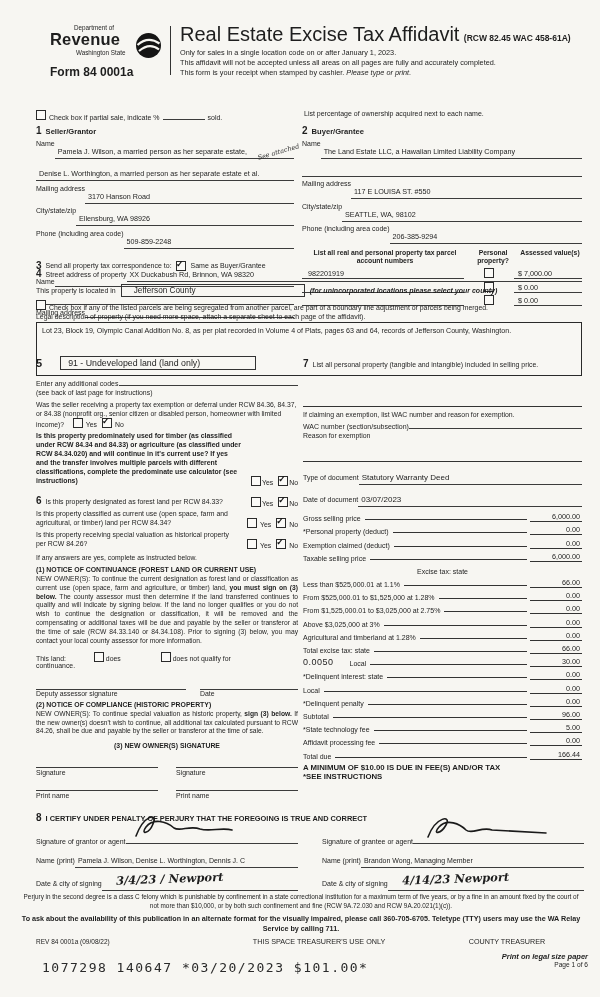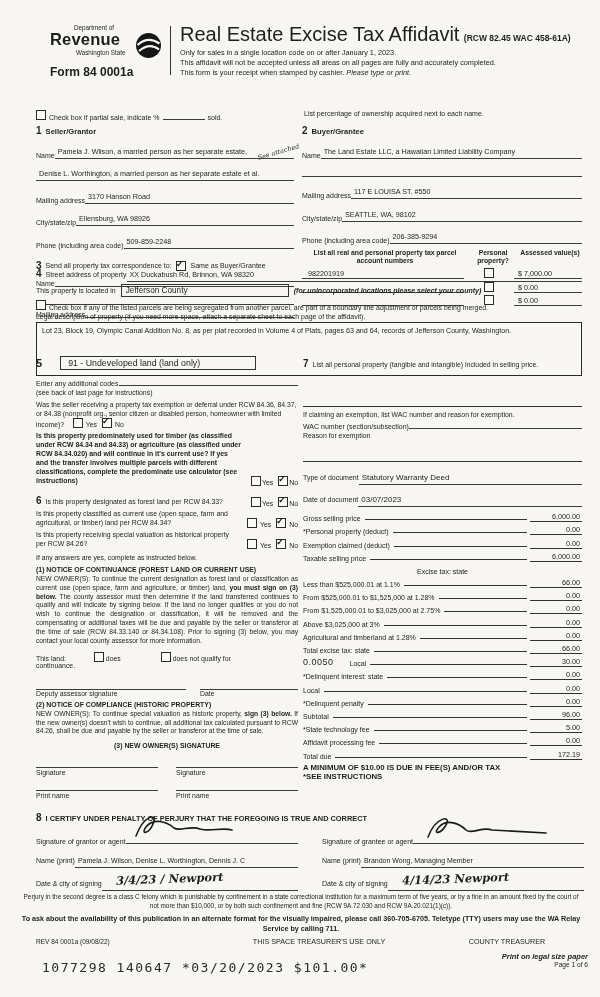--- a/index.html
+++ b/index.html
@@ -35,31 +35,31 @@
   
   #c1l{position:absolute;top:125px;left:36px;width:258px}
   #c1r{position:absolute;top:125px;left:302px;width:280px}
   #sec4{position:absolute;top:263px;left:36px;width:546px}
   #c2l{position:absolute;top:356px;left:36px;width:262px}
   #c2r{position:absolute;top:358px;left:303px;width:279px}
   #sec8{position:absolute;top:812px;left:36px;width:548px}
   #fine{position:absolute;top:893px;left:20px;width:562px;text-align:center}
   #footrow{position:absolute;top:937px;left:36px;right:18px;display:flex;align-items:baseline}
   #stamp{position:absolute;top:952px;left:42px;right:12px;display:flex;justify-content:space-between;align-items:flex-start}
-  .frow{display:flex;align-items:flex-end;margin-top:3.5px}
+  .frow{display:flex;align-items:flex-start;margin-top:3.5px}
   .see-attached{position:absolute;right:-6px;top:23px;font-family:"DejaVu Serif",serif;font-style:italic;font-size:6.5px;transform:rotate(-16deg);color:#333}
   
   .pt-head{display:flex;font-size:6.8px;font-weight:bold;text-align:center;margin-top:5px;line-height:1.25}
   .pt-c1{flex:1}.pt-c2{width:50px}.pt-c3{width:64px}
   .prow{display:flex;align-items:flex-end;height:13.5px;font-size:7.2px}
   .pnum{flex:1;padding-left:6px}
   .pcb{width:50px;text-align:center;border-bottom:none!important}
   .pval{width:64px;padding-left:4px}
   
-  .county-box{border:1px solid #333;width:158px;font-size:8.2px;padding:1px 4px;margin:0 5px}
+  .county-box{border:1px solid #333;width:158px;font-size:8.2px;padding:1px 12px;margin:0 5px}
   .legal-box{border:1.3px solid #2a2a2a;height:46px;padding:3px 5px;font-size:7.1px;line-height:1.5;margin-top:2px;background:#f8f7f3}
   
   .code-box{border:1px solid #333;font-size:8.8px;padding:1px 7px;margin-left:14px;min-width:180px}
   .para{font-size:6.8px;line-height:1.33;margin-top:4px}
   .para6{font-size:6.7px;line-height:1.32;margin-top:2px;text-align:justify}
   .ntitle{font-size:6.9px;font-weight:bold;margin-top:4px}
   .yn{white-space:nowrap;font-size:6.9px;margin-left:4px}
   .yn .cb{margin:0 1px 0 5px}
   .qrow{display:flex;align-items:flex-end;margin-top:3px}
   .qrow .qtxt{flex:1;font-size:6.9px;line-height:1.3}
@@ -413,21 +413,21 @@
           <span class="tv">5.00</span>
         </div>
         <div class="trow">
           <span class="tl">Affidavit processing fee</span>
           <span class="tdash"></span>
           <span class="tv">0.00</span>
         </div>
         <div class="trow">
           <span class="tl">Total due</span>
           <span class="tdash"></span>
-          <span class="tv">172.19</span>
+          <span class="tv">166.44</span>
         </div>
       </div>
     <div class="minnote">A MINIMUM OF $10.00 IS DUE IN FEE(S) AND/OR TAX</div>
     <div class="minnote" style="margin-top:0">*SEE INSTRUCTIONS</div>
   </div>
 
   <div id="sec8">
     <div class="row">
         <span class="secnum">8</span>
         <span class="b" style="font-size:7.4px">I CERTIFY UNDER PENALTY OF PERJURY THAT THE FOREGOING IS TRUE AND CORRECT</span>

